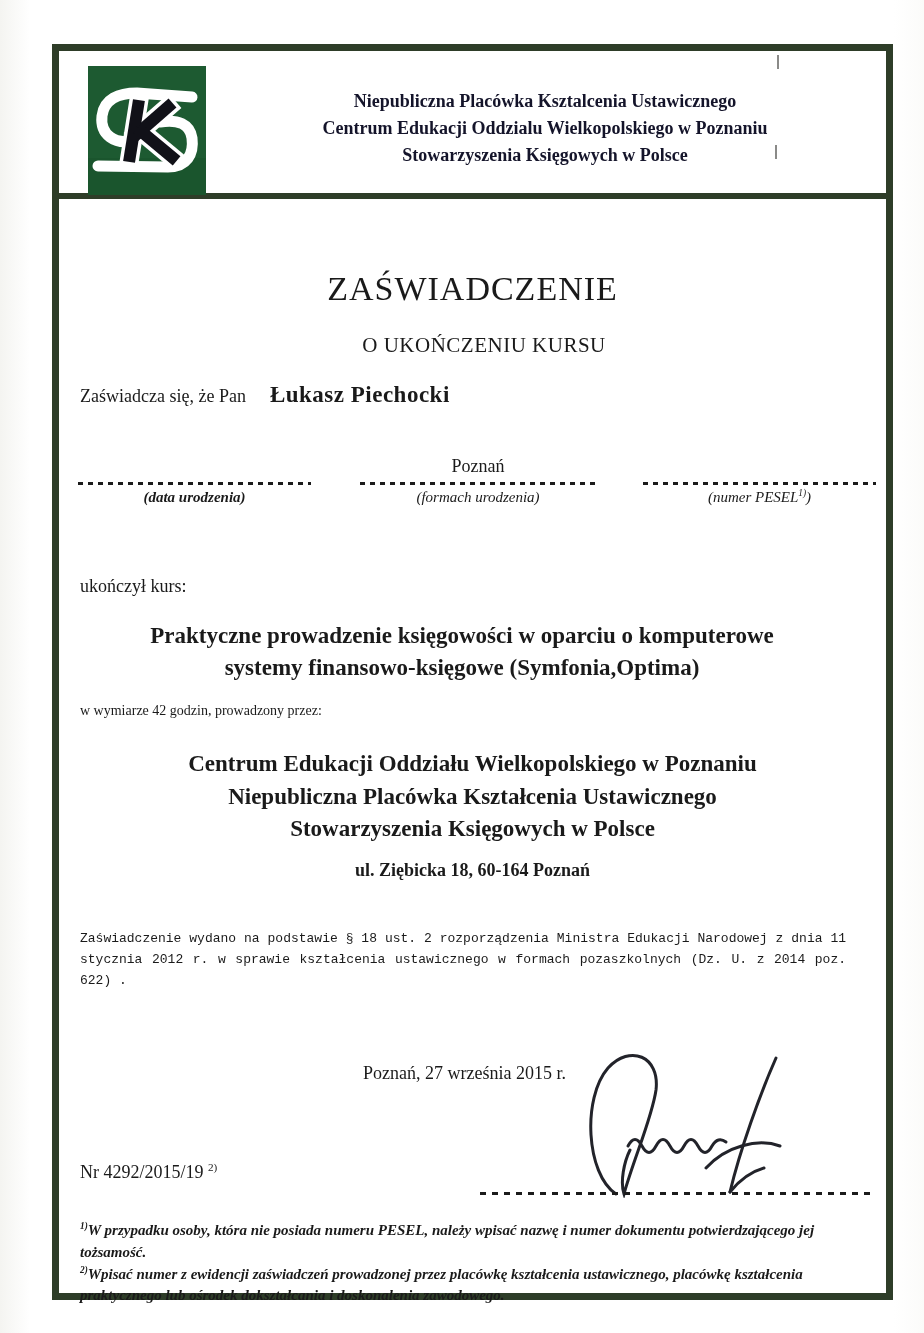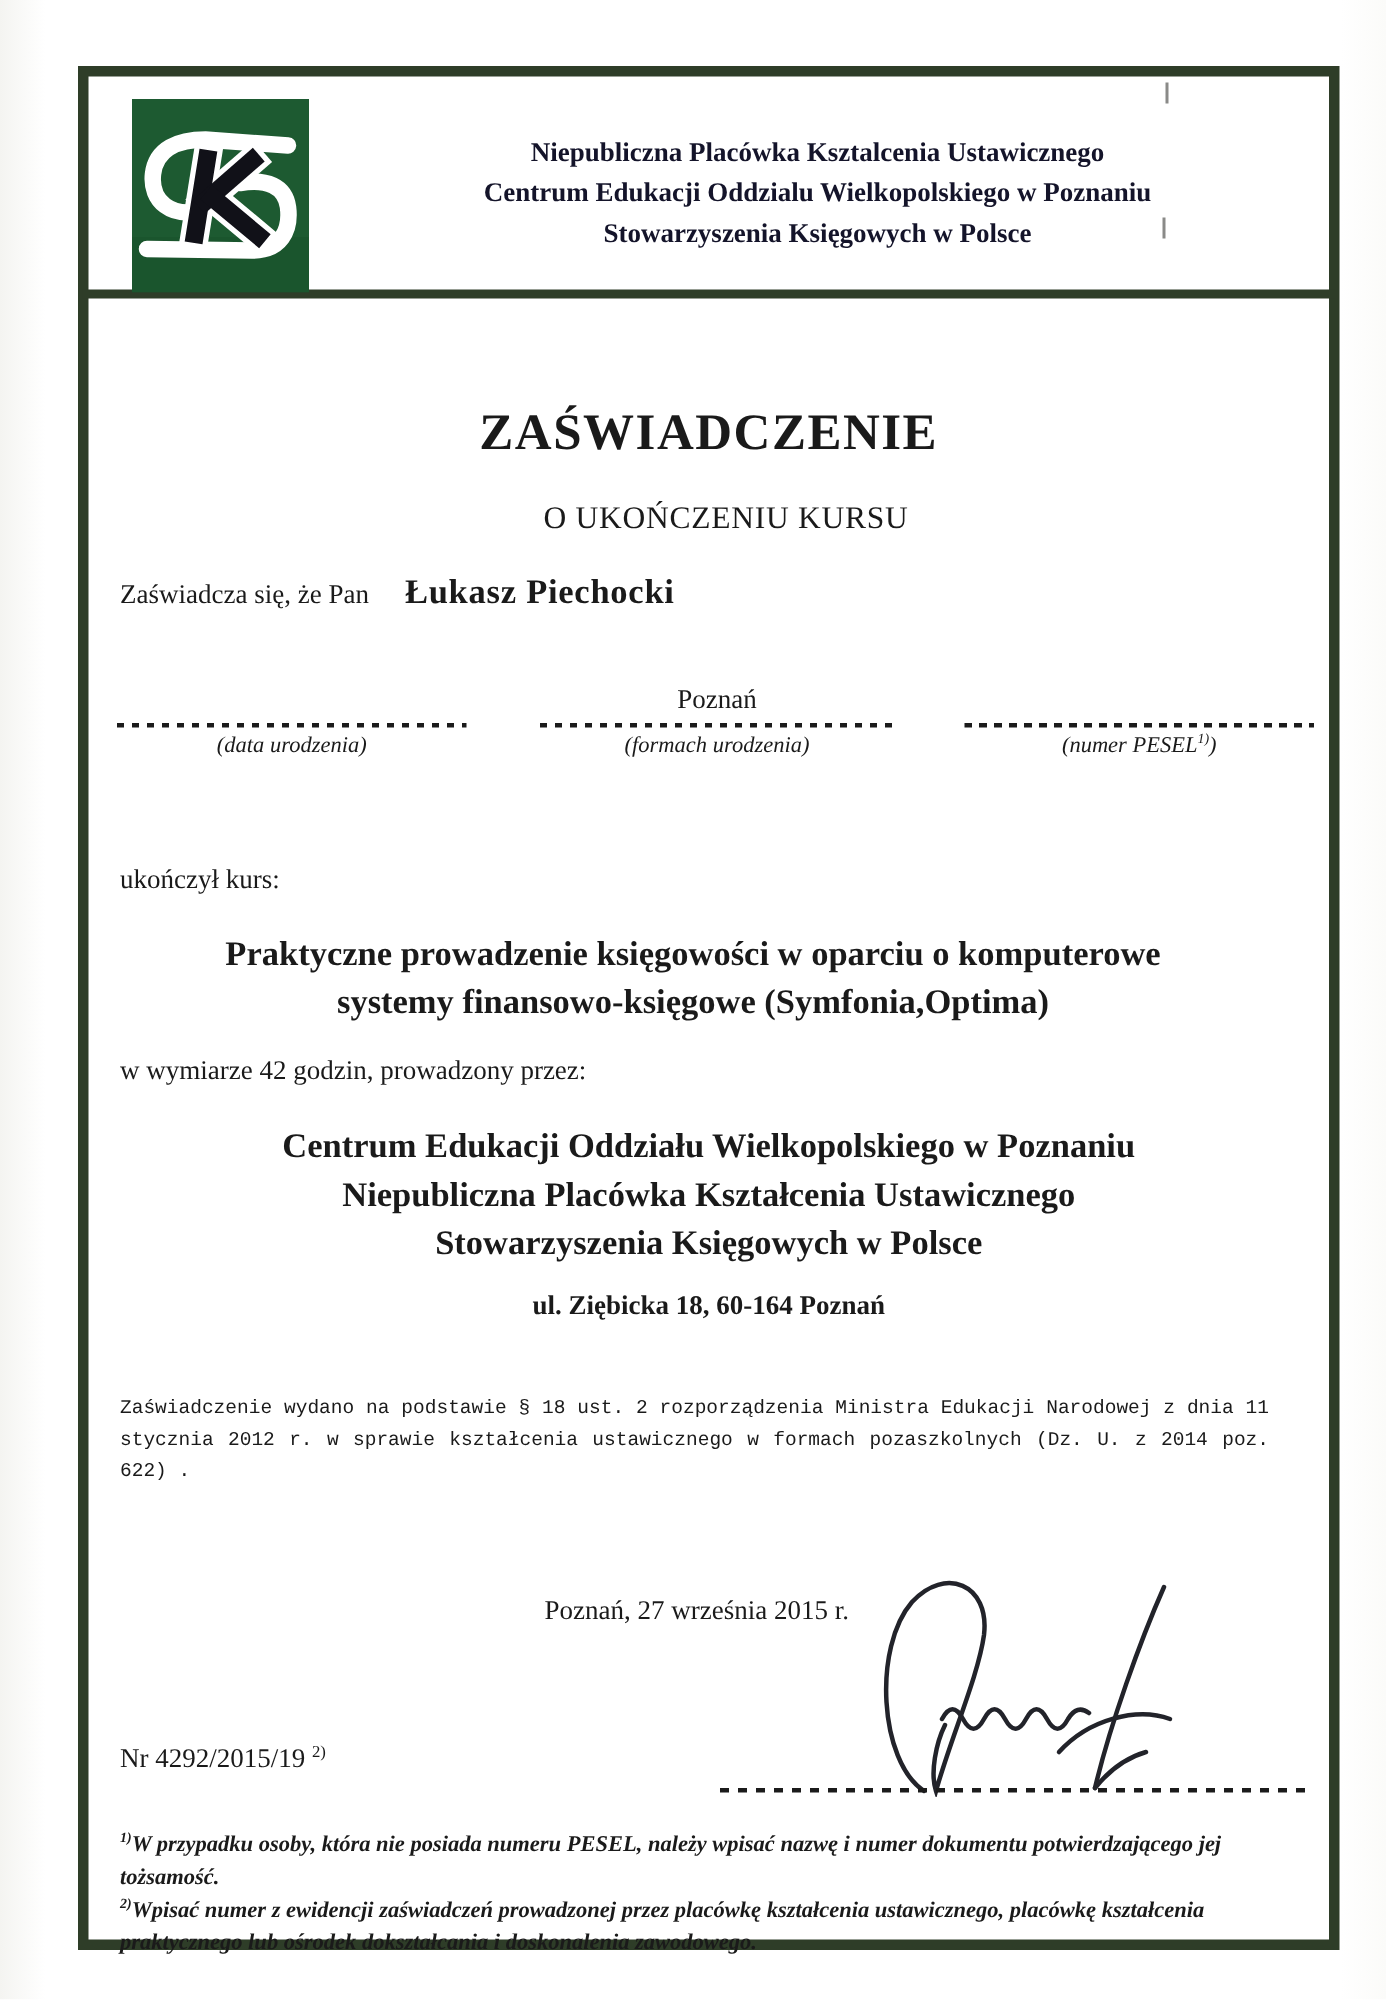--- a/index.html
+++ b/index.html
@@ -34,21 +34,21 @@
     text-align:center; font-weight:bold; font-size:18px; line-height:1.5;
     color:#14142a;
   }
   .scan-mark { position:absolute; width:2px; background:#8a8a88; }
   .scan-mark.m1 { left:777px; top:55px;  height:14px; }
   .scan-mark.m2 { left:775px; top:145px; height:14px; }
 
   
   .title {
     position:absolute; left:59px; top:270px; width:827px;
-    text-align:center; font-size:34px; font-weight:bold; letter-spacing:1px;
+    text-align:center; font-size:34px; font-weight:normal; letter-spacing:1px;
   }
   .subtitle {
     position:absolute; left:59px; top:333px; width:850px;
     text-align:center; font-size:21px; letter-spacing:0.5px;
   }
 
   .certify-line {
     position:absolute; left:80px; top:382px; width:760px;
     display:flex; align-items:baseline; gap:24px;
   }
@@ -57,32 +57,32 @@
 
   
   .fields { position:absolute; left:0; top:450px; width:924px; height:70px; }
   .field { position:absolute; text-align:center; }
   .field .value { font-size:18px; height:32px; line-height:32px; }
   .dotline {
     height:3px; margin-bottom:4px;
     background-image:repeating-linear-gradient(90deg,#1b1b1b 0 5px,transparent 5px 10px);
   }
   .field .label { font-size:15px; font-style:italic; }
-  .field.f1 { left:78px;  width:233px; }
+  .field.f1 { left:78px;  width:233px;font-weight:bold; }
   .field.f2 { left:360px; width:236px; }
   .field.f3 { left:643px; width:233px; }
   sup { font-size:0.62em; vertical-align:super; line-height:0; }
 
   
   .course-intro { position:absolute; left:80px; top:576px; font-size:18px; }
   .course-title {
     position:absolute; left:80px; top:620px; width:764px;
     text-align:center; font-size:23px; font-weight:bold; line-height:1.4;
   }
-  .duration-line { position:absolute; left:80px; top:703px; font-size:18px; }
+  .duration-line { position:absolute; left:80px; top:703px; font-size:14px; }
   .provider {
     position:absolute; left:59px; top:748px; width:827px;
     text-align:center; font-size:23px; font-weight:bold; line-height:1.42;
   }
   .address {
     position:absolute; left:59px; top:860px; width:827px;
     text-align:center; font-size:18px; font-weight:bold;
   }
 
   

